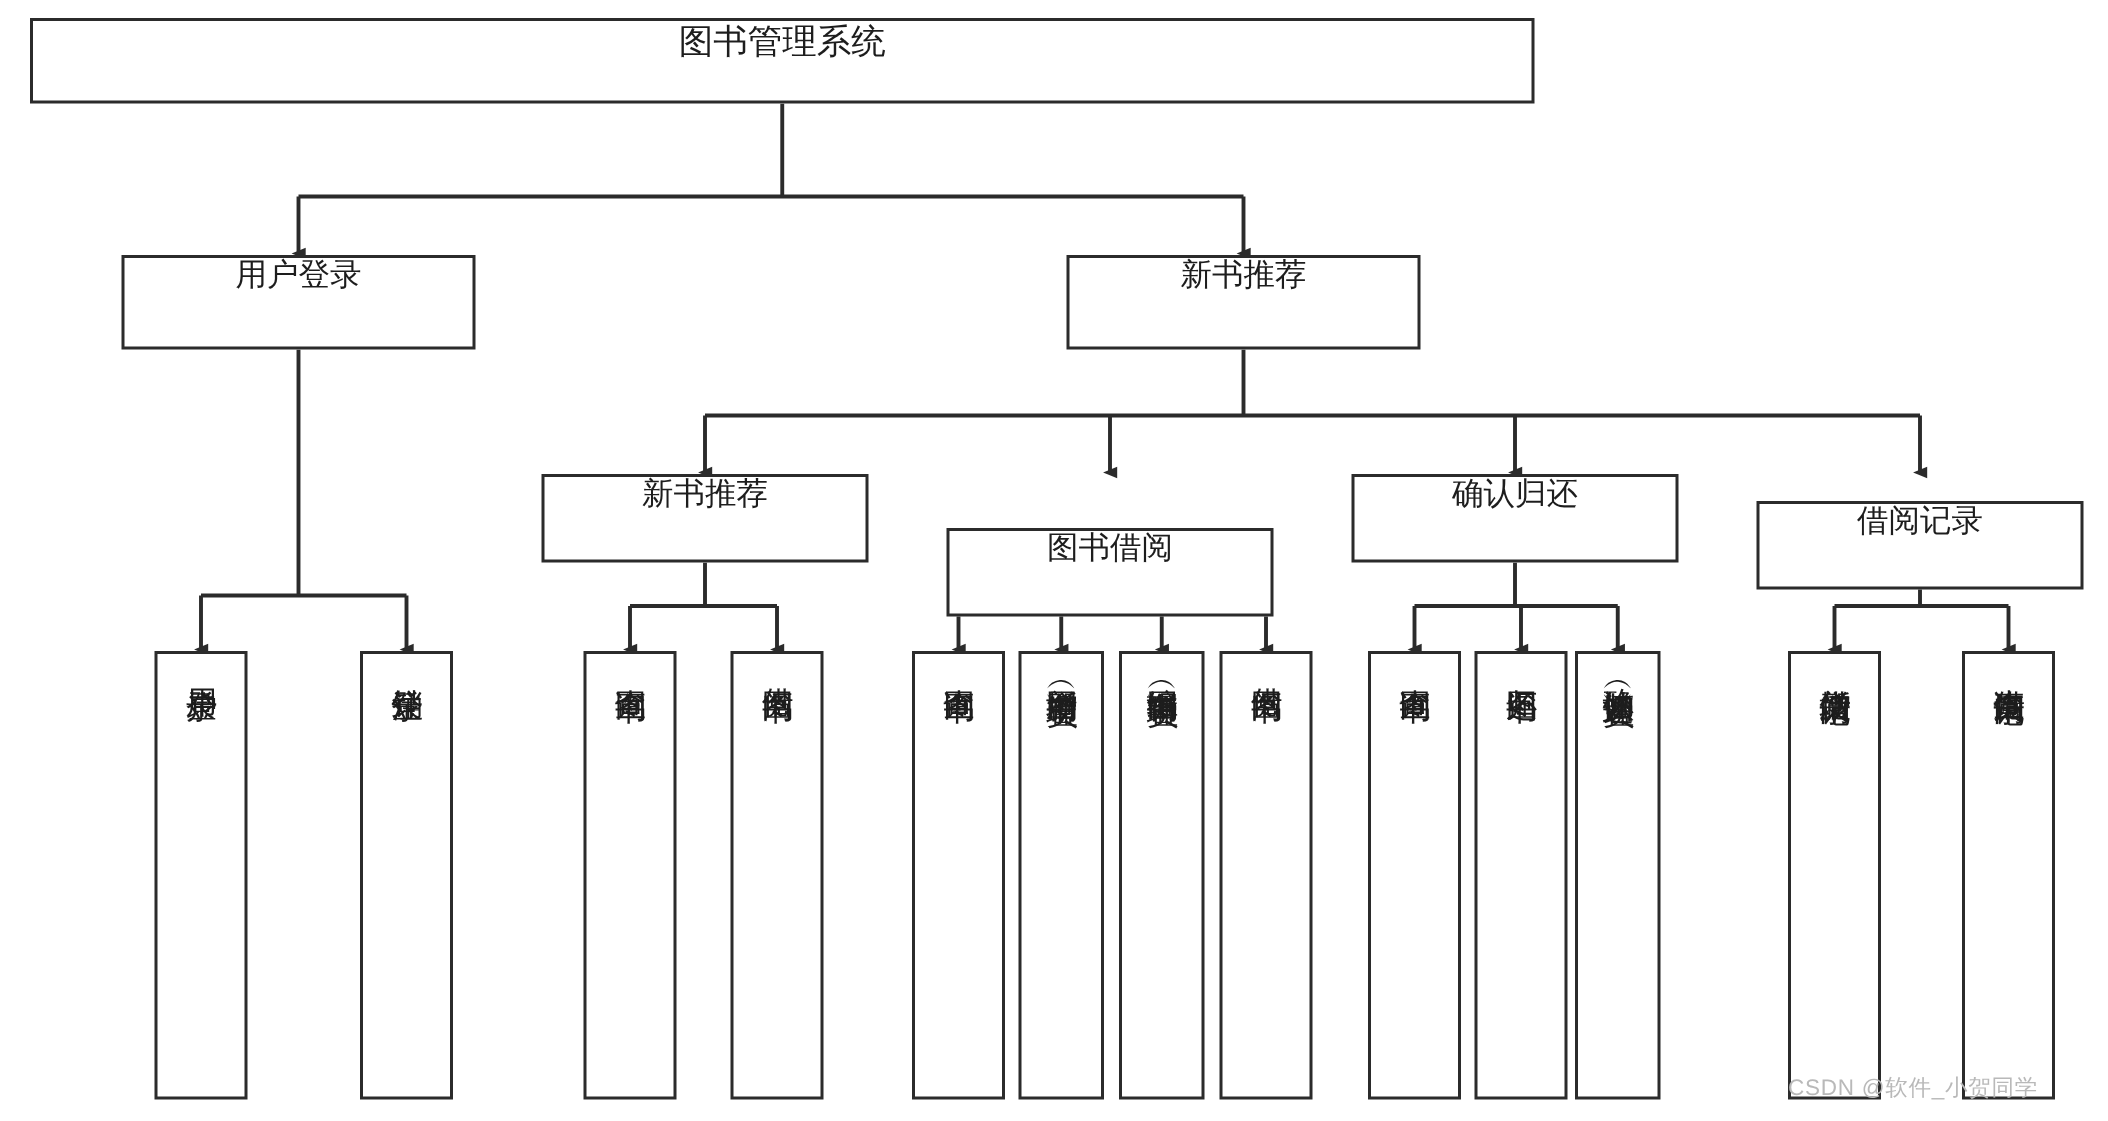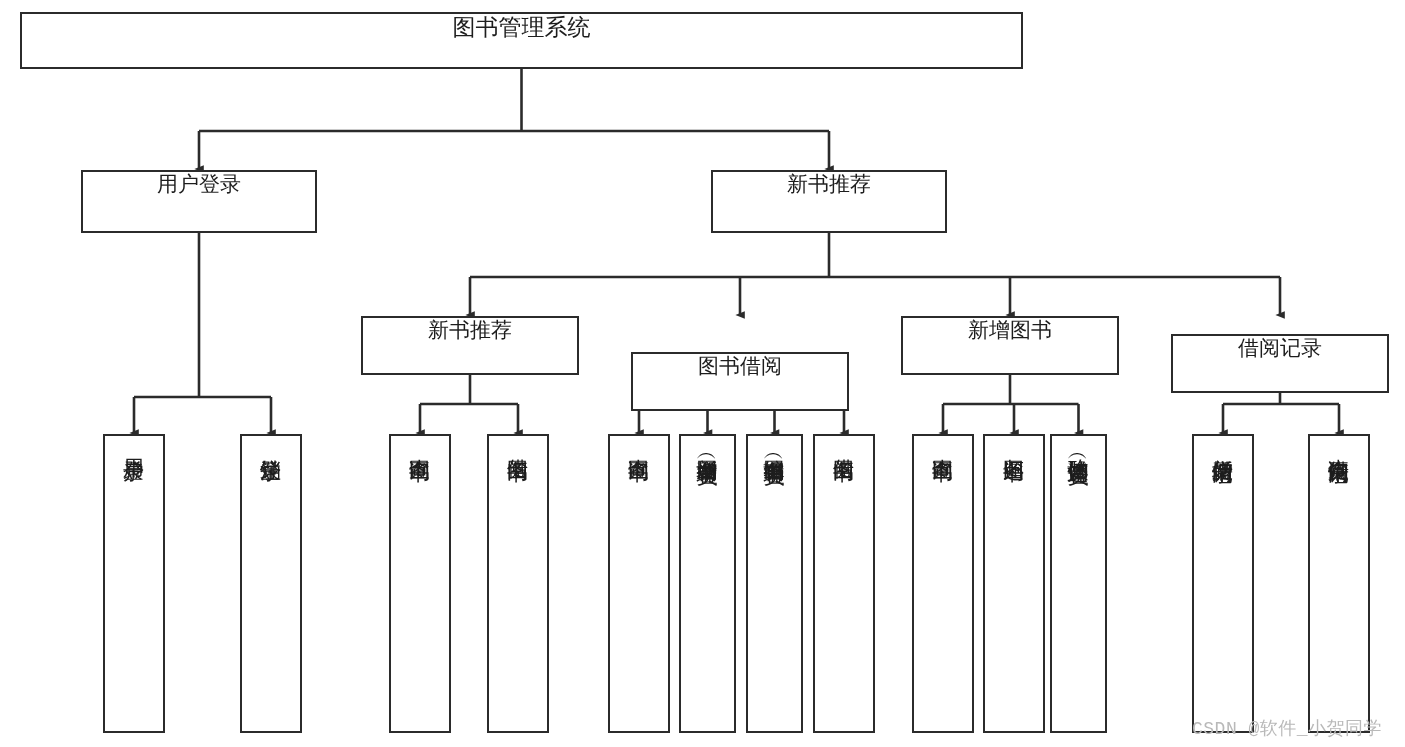--- a/index.html
+++ b/index.html
@@ -49,22 +49,22 @@
     font-size: 21px;
     letter-spacing: 1px;
     line-height: 1;
   }
   .leaf {
     align-items: flex-start;
     padding-top: 6px;
   }
   .watermark {
     position: absolute;
-    font-family: Liberation Mono, monospace;
-    font-size: 18px;
+    font-family: Liberation Sans, sans-serif;
+    font-size: 15px;
     color: #b9b9b9;
     white-space: nowrap;
     letter-spacing: 0.5px;
   }
 </style>
 </head>
 <body>
 
 <div id="stage">
 
@@ -122,21 +122,21 @@
     <span class="node-label">新书推荐</span>
   </div>
 
   <div class="node-box lvl-3" style="left: 361px; top: 316px; width: 218px; height: 59px;">
     <span class="node-label">新书推荐</span>
   </div>
   <div class="node-box lvl-3" style="left: 631px; top: 316px; width: 218px; height: 59px; margin-top: 36px;">
     <span class="node-label">图书借阅</span>
   </div>
   <div class="node-box lvl-3" style="left: 901px; top: 316px; width: 218px; height: 59px;">
-    <span class="node-label">新增图书</span>
+    <span class="node-label">确认归还</span>
   </div>
   <div class="node-box lvl-3" style="left: 1171px; top: 334px; width: 218px; height: 59px;">
     <span class="node-label">借阅记录</span>
   </div>
 
   <div id="leaf-layer">
       <div class="node-box leaf" style="left: 103px; top: 434px; width: 62px; height: 299px;">
         <span class="node-label">用户登录</span>
       </div>
       <div class="node-box leaf" style="left: 240px; top: 434px; width: 62px; height: 299px;">

